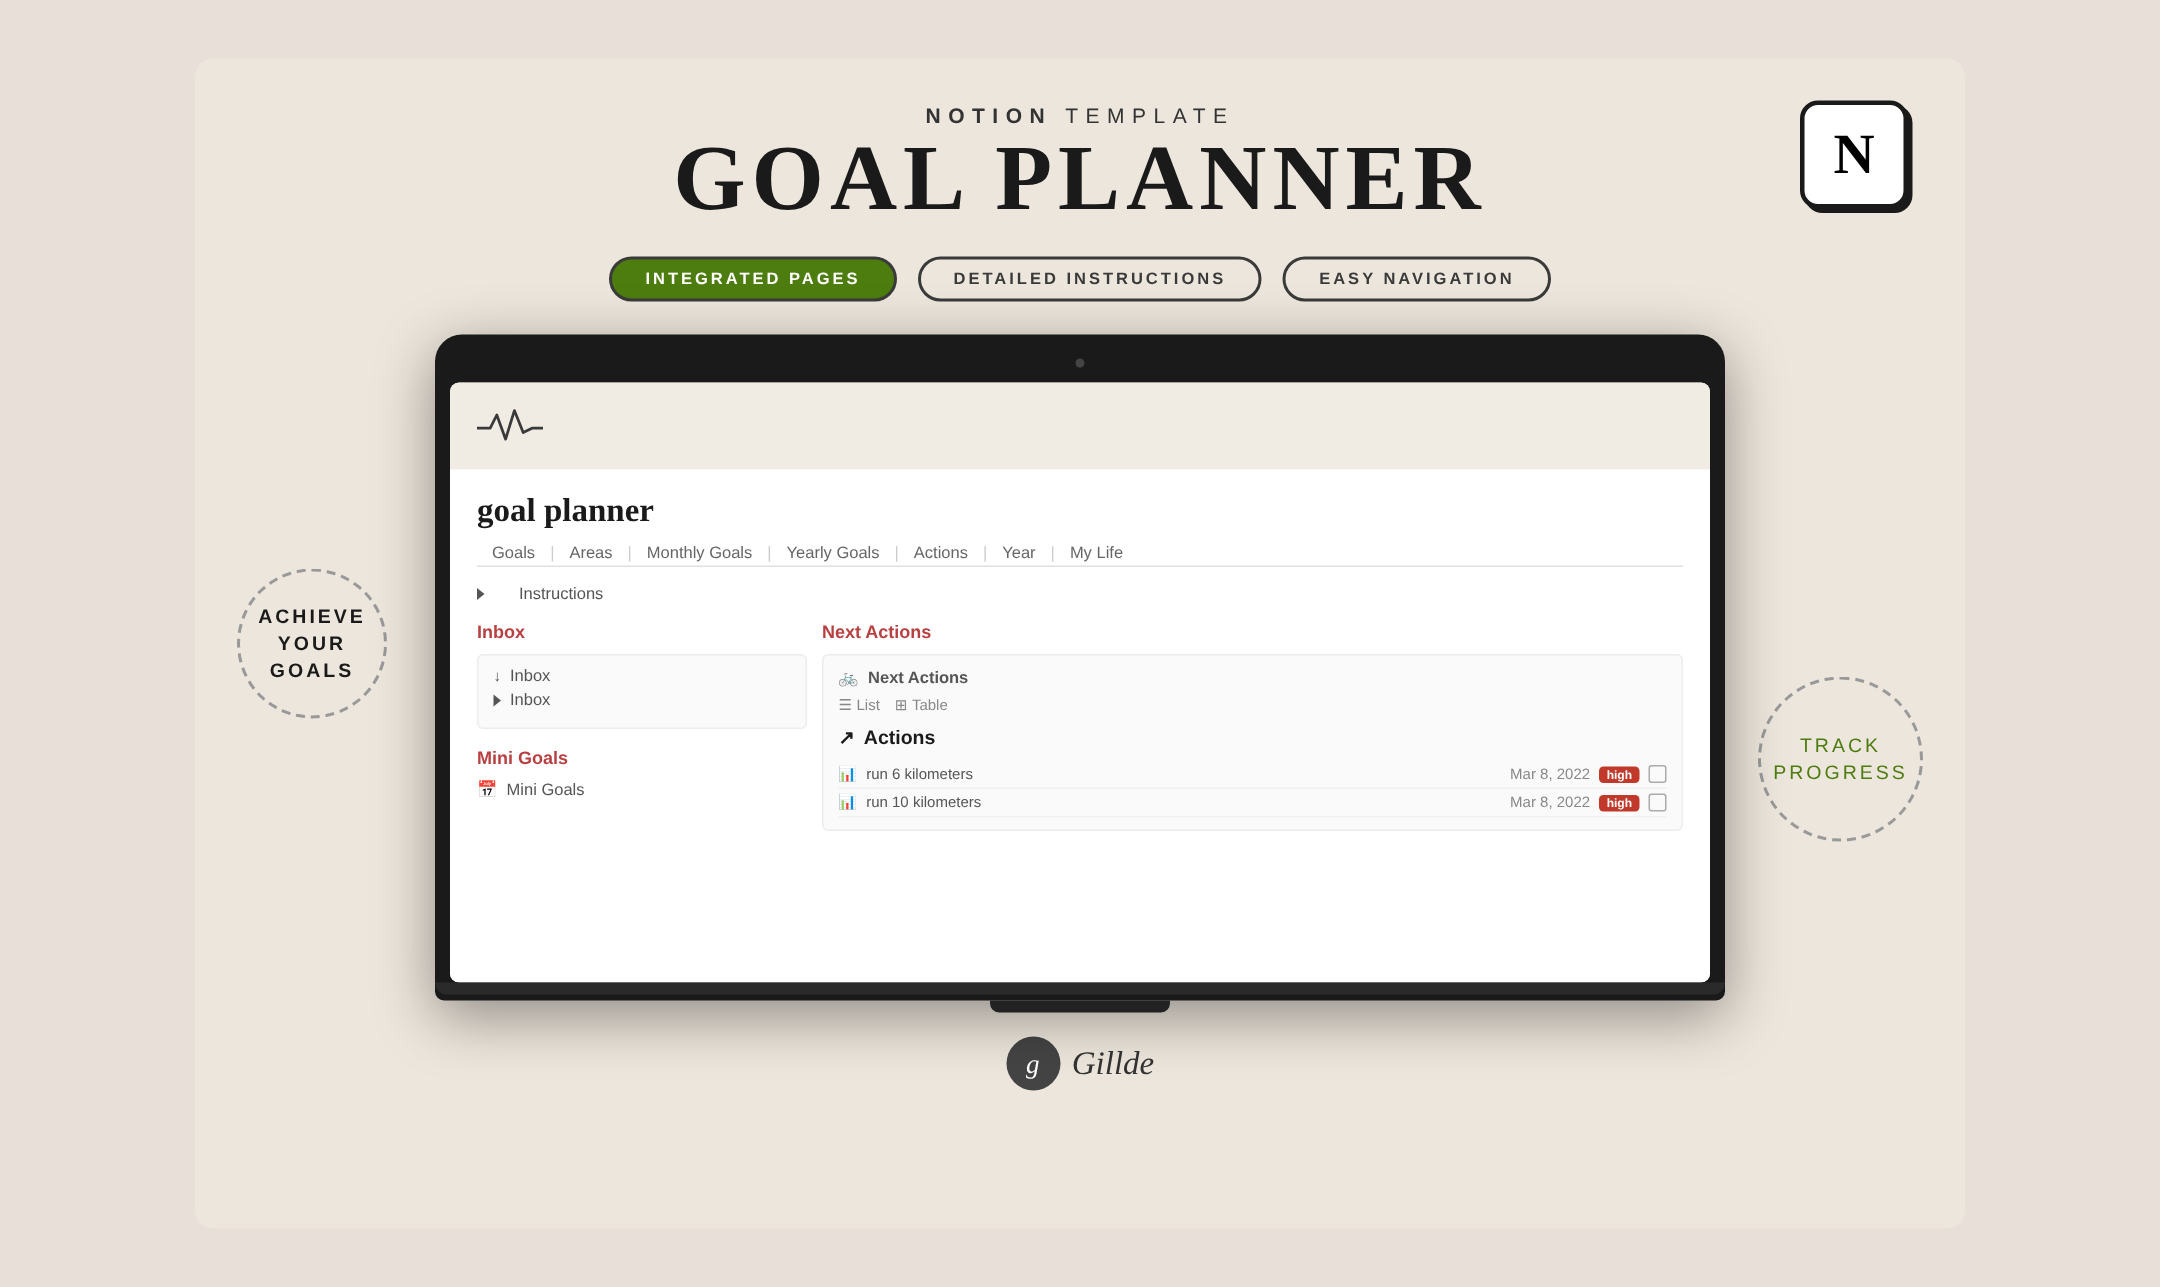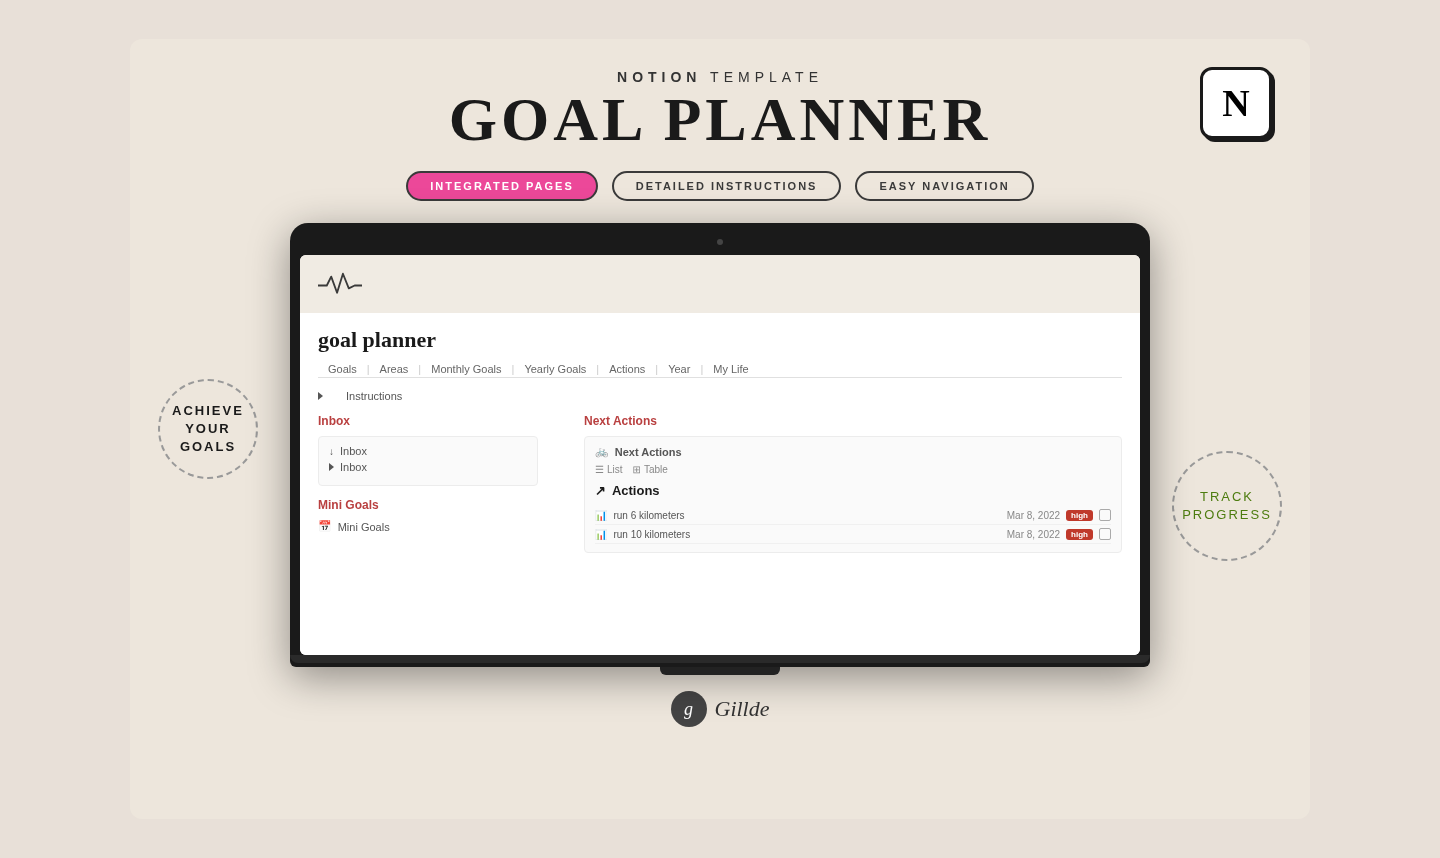--- a/index.html
+++ b/index.html
@@ -57,21 +57,21 @@
     .pill {
       border-radius: 30px;
       padding: 7px 22px;
       font-size: 11px;
       letter-spacing: 2px;
       font-family: Arial, Helvetica, sans-serif;
       font-weight: bold;
       cursor: pointer;
     }
     .pill-dark {
-      background: #ec4899;
+      background: #4d7c0f;
       color: #fff;
       border: 2px solid #3a3a3a;
     }
     .pill-outline {
       background: transparent;
       color: #3a3a3a;
       border: 2px solid #3a3a3a;
     }
 
     
@@ -248,21 +248,20 @@
     .two-col {
       display: flex;
       gap: 10px;
     }
     .col-left {
       width: 220px;
       flex-shrink: 0;
     }
     .col-right {
       flex: 1;
-      margin-left: 36px;
     }
 
     .section-title {
       font-size: 12px;
       font-weight: 700;
       color: #b94040;
       font-family: Arial, sans-serif;
       margin-bottom: 8px;
     }
 

